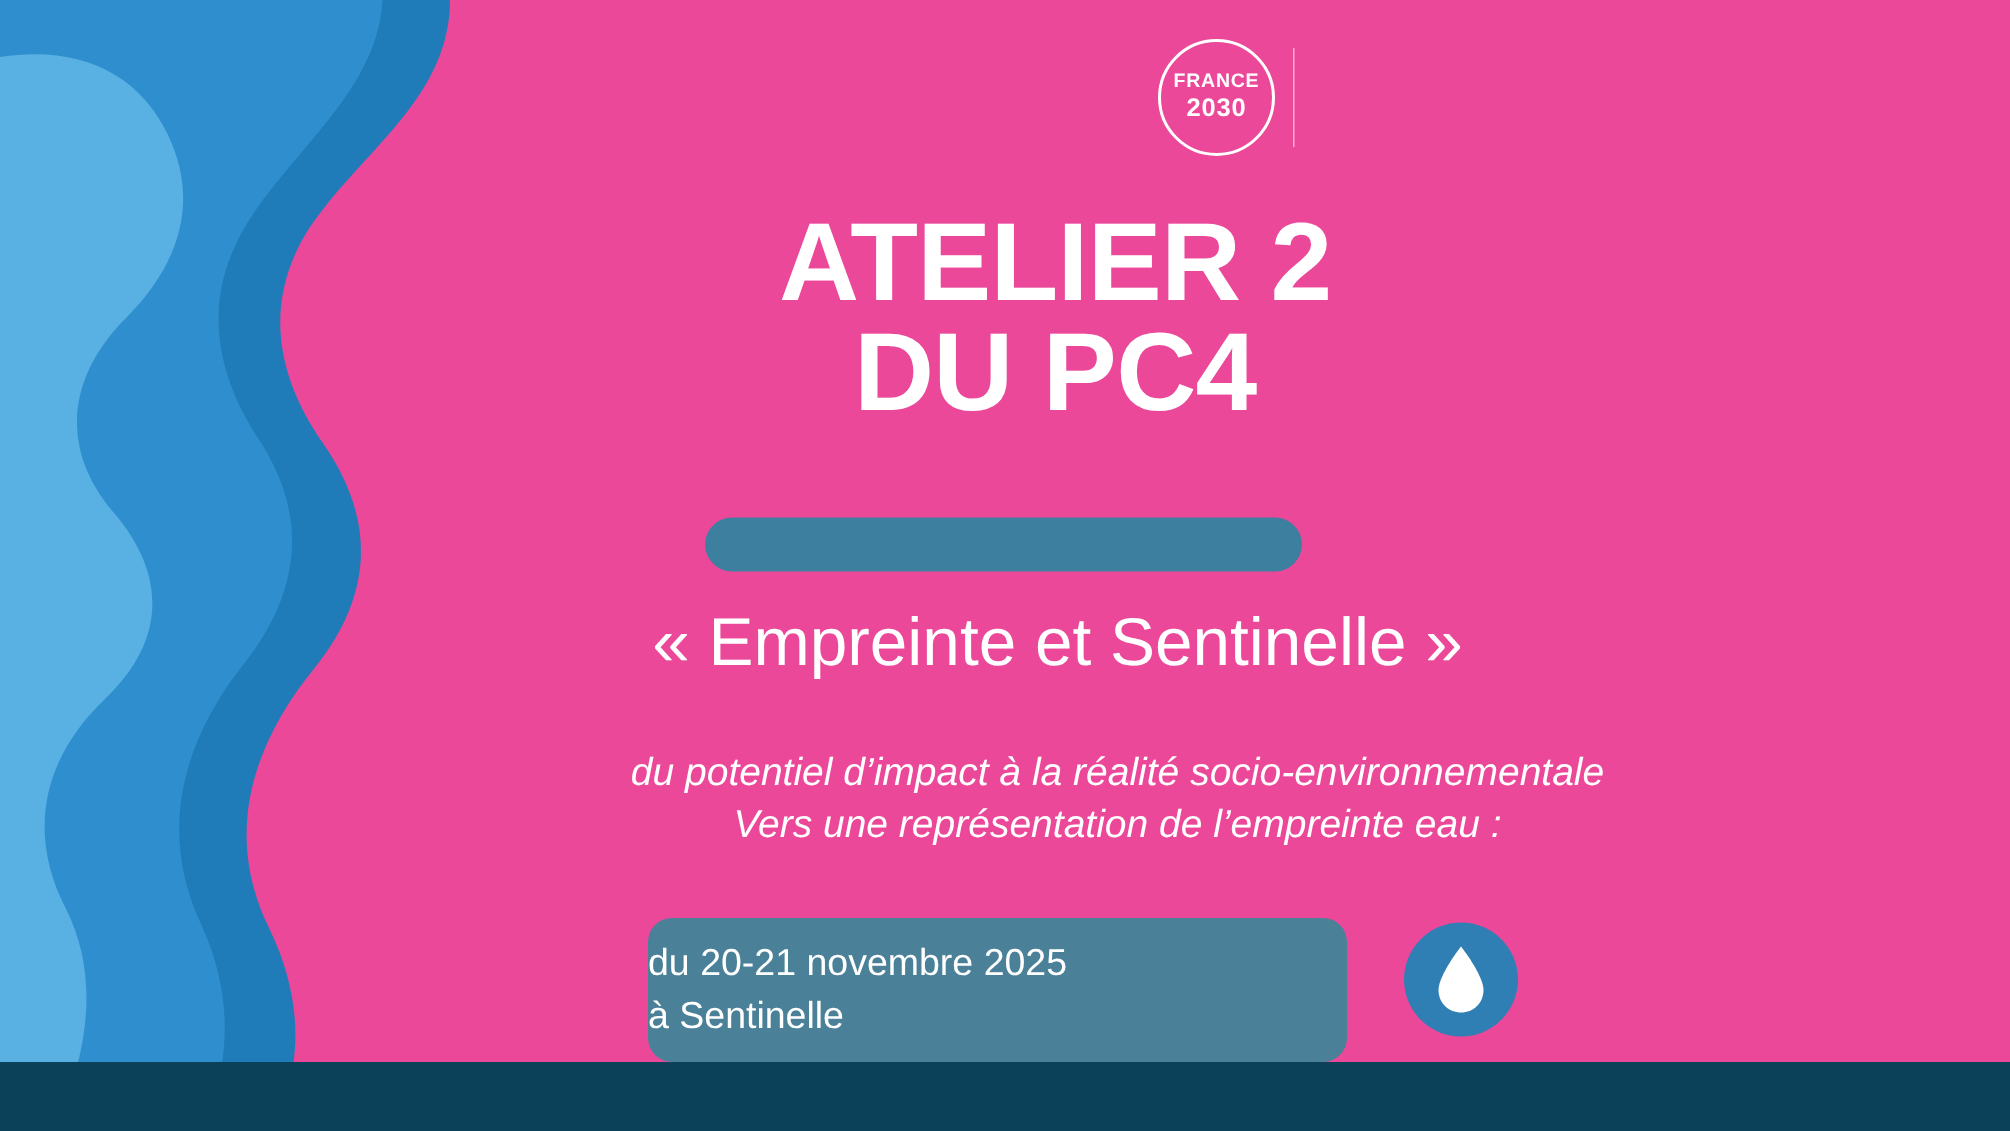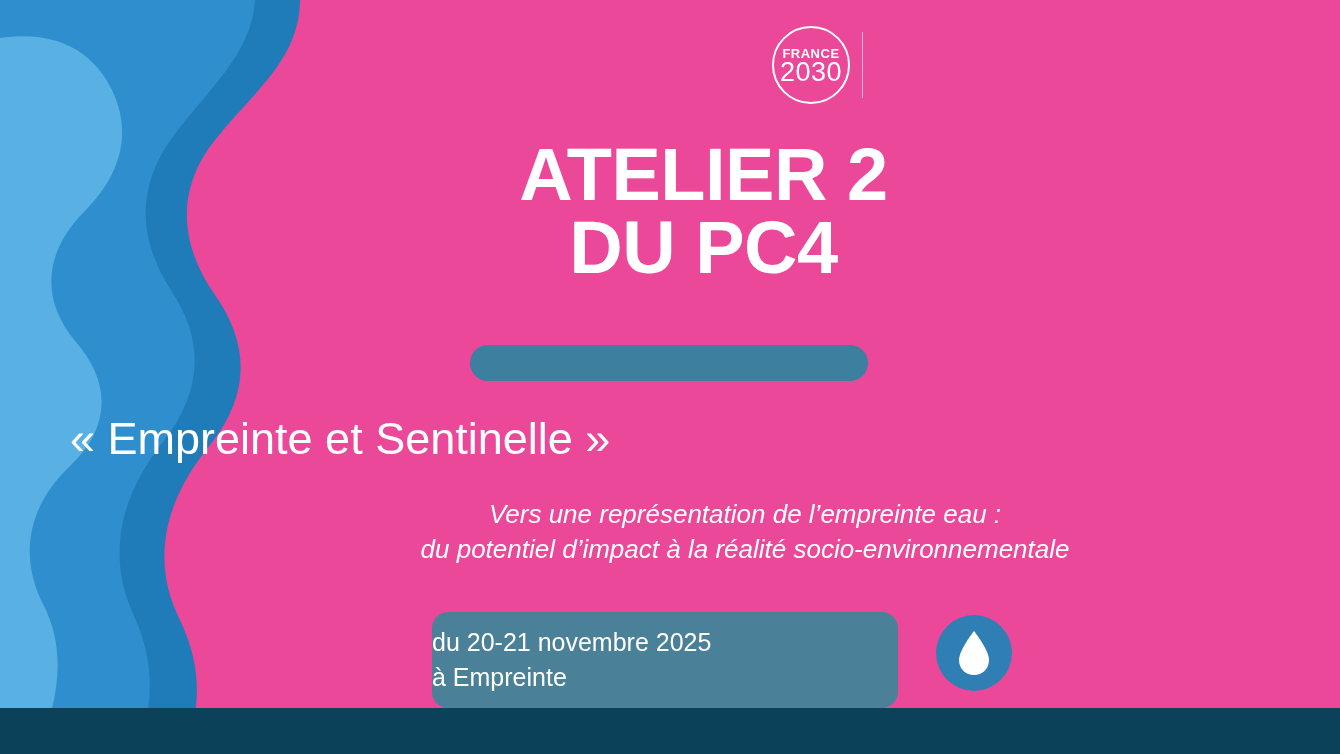--- a/index.html
+++ b/index.html
@@ -53,22 +53,22 @@
   }
   .logo-circle .l1 {
     color: #ffffff;
     font-size: 13px;
     letter-spacing: 0.5px;
     font-weight: 600;
     line-height: 14px;
   }
   .logo-circle .l2 {
     color: #ffffff;
-    font-size: 27px;
-    font-weight: 400;
+    font-size: 17px;
+    font-weight: 700;
     line-height: 22px;
     letter-spacing: 0.5px;
   }
   .logo-divider {
     width: 1px;
     height: 66px;
     background: rgba(255,255,255,0.55);
   }
   .logo-text {
     color: #ffffff;
@@ -115,26 +115,26 @@
     position: absolute;
     top: 345px;
     left: 470px;
     width: 398px;
     height: 36px;
     background: #3d7f9e;
     border-radius: 18px;
   }
   .subtitle {
     position: absolute;
-    top: 413px;
+    top: 402px;
     left: 0;
     width: 1340px;
     padding-left: 70px;
     box-sizing: border-box;
-    text-align: left;
+    text-align: center;
     color: #ffffff;
     font-size: 45px;
     font-weight: 400;
     letter-spacing: 0px;
   }
   .tagline {
     position: absolute;
     top: 497px;
     left: 0;
     width: 1340px;
@@ -206,27 +206,27 @@
   <div class="title">
     <div>ATELIER 2</div>
     <div>DU PC4</div>
   </div>
 
   <div class="brush-underline"></div>
 
   <div class="subtitle">« Empreinte et Sentinelle »</div>
 
   <div class="tagline">
+    <div>du potentiel d’impact à la réalité socio-environnementale</div>
     <div>Vers une représentation de l’empreinte eau :</div>
-    <div>du potentiel d’impact à la réalité socio-environnementale</div>
   </div>
 
   <div class="date-badge">
     <div>du 20-21 novembre 2025</div>
-    <div>à Empreinte</div>
+    <div>à Sentinelle</div>
   </div>
 
   <div class="drop-badge">
     <svg width="40" height="50" viewBox="0 0 40 50">
       <path d="M20 3 C20 3 35 22 35 32 C35 41 28 47 20 47 C12 47 5 41 5 32 C5 22 20 3 20 3 Z" fill="#ffffff"></path>
     </svg>
   </div>
 
 </div>
 

